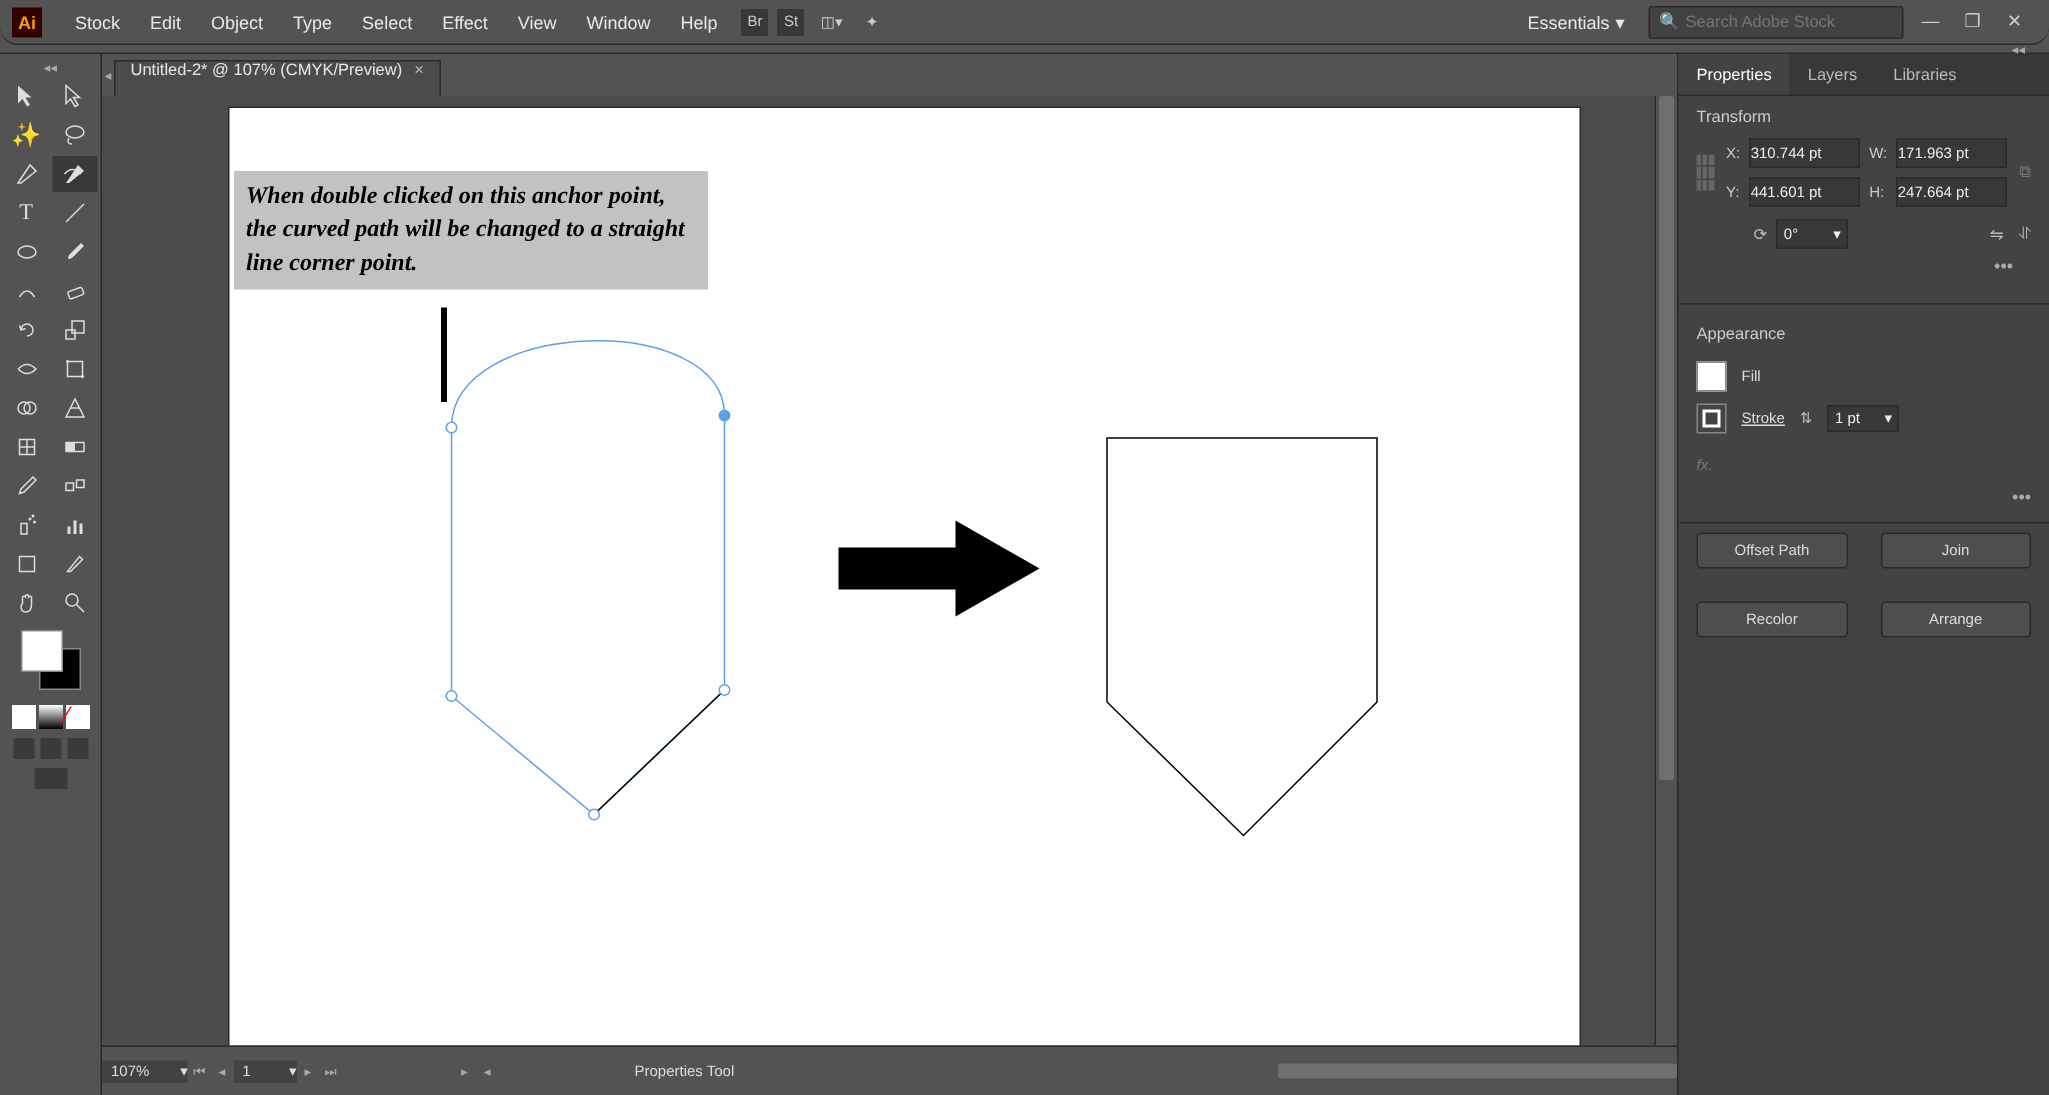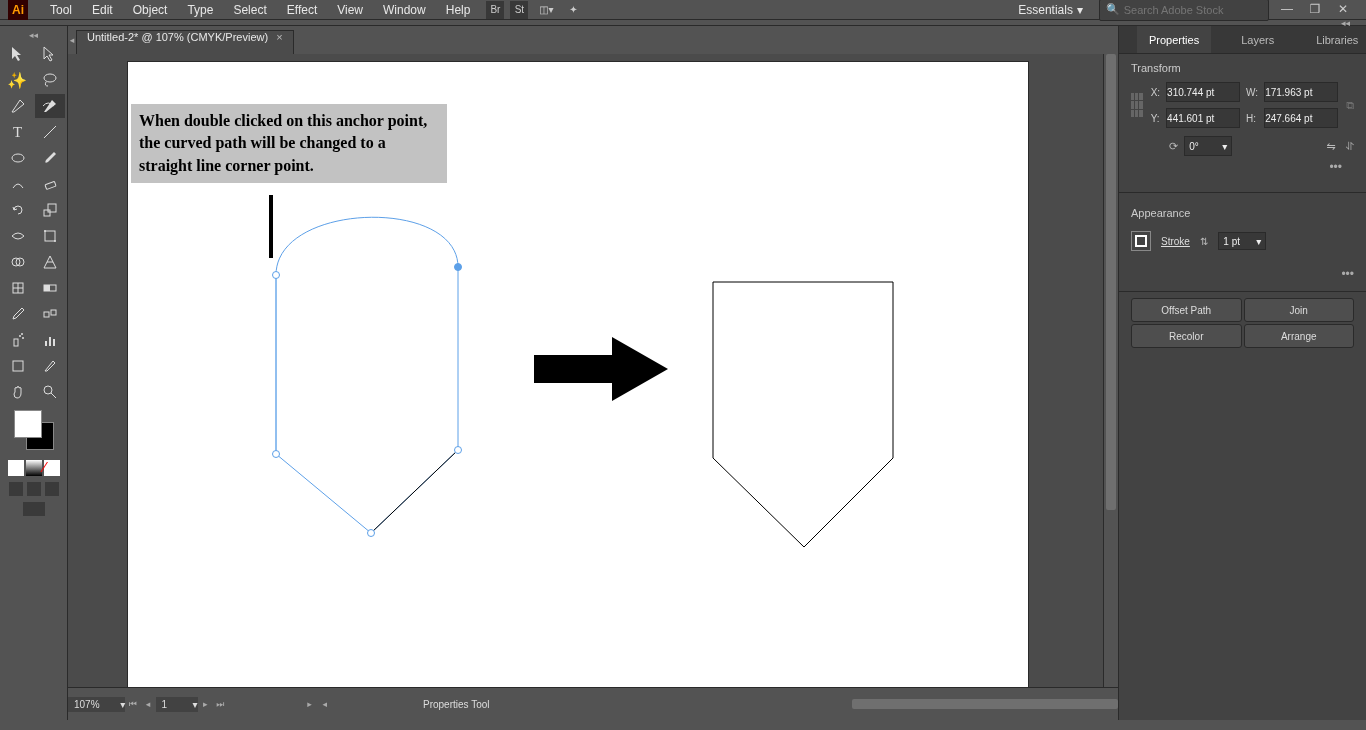--- a/index.html
+++ b/index.html
@@ -1,17 +1,17 @@
 <!DOCTYPE html>
 <html><head>
 <meta charset="utf-8">
 <style>
 * { margin: 0; padding: 0; box-sizing: border-box; font-family: "Segoe UI", Tahoma, sans-serif; }
 body { background: #535353; width: 1366px; height: 730px; overflow: hidden; color: #e8e8e8; font-size: 11px; }
-.menubar { height: 20px; background: #535353; display: flex; align-items: center; padding-left: 8px; border-bottom: 1px solid #2a2a2a; }
+.menubar { height: 30px; background: #535353; display: flex; align-items: center; padding-left: 8px; border-bottom: 1px solid #2a2a2a; border-radius: 12px; }
 .ai-logo { width: 20px; height: 20px; background: #310000; color: #ff9a00; font-weight: bold; text-align: center; line-height: 20px; font-size: 12px; margin-right: 12px; }
 .menu-item { padding: 0 10px; font-size: 12px; color: #e8e8e8; cursor: default; }
 .menu-right { margin-left: auto; display: flex; gap: 8px; padding-right: 13px; }
 .workspace-sel { font-size: 12px; color: #e8e8e8; padding: 0 8px; display: flex; align-items: center; gap: 4px; }
 .search-box { width: 170px; height: 22px; background: #424242; border: 1px solid #2a2a2a; display: flex; align-items: center; padding: 0 6px; color: #aaa; gap: 4px; border-radius: 2px;}
 .search-box input { background: none; border: none; color: #aaa; font-size: 11px; width: 100%; outline: none; }
 .win-btn { width: 20px; height: 20px; display: flex; align-items: center; justify-content: center; color: #ccc; font-size: 12px;}
 .menu-icon-box{width:18px;height:18px;background:#383838;display:flex;align-items:center;justify-content:center;font-size:10px;color:#ccc;margin-left:6px;}
 
 .controlbar { height: 6px; background: #535353; border-bottom: 1px solid #2a2a2a; display:flex;justify-content:flex-end;align-items:center;padding-right:16px;}
@@ -39,59 +39,59 @@
 .doc-tab { height: 24px; background: #4b4b4b; display: flex; align-items: flex-start; padding: 0 10px; font-size: 11px; color: #e8e8e8; gap: 8px; border-top:1px solid #2a2a2a;border-left:1px solid #2a2a2a;border-right:1px solid #2a2a2a;}
 .close-x { font-size: 11px; color: #bbb; }
 .canvas-area { flex: 1; position: relative; background: #4b4b4b; display:flex;}
 .sb-v{width:15px;background:#535353;border-left:1px solid #2a2a2a;position:absolute;right:0;top:0;bottom:15px;}
 .sb-v-thumb{position:absolute;left:2px;right:2px;top:0;height:70%;background:#6f6f6f;border-radius:2px;}
 .sb-h{height:33px;background:#535353;position:absolute;left:0;right:0;bottom:0;border-top:1px solid #2a2a2a;display:flex;align-items:center;}
 .sb-h-thumb{height:10px;background:#6f6f6f;border-radius:2px;width:280px;margin-left:520px;}
 .zoom-sel{width:60px;height:15px;background:#424242;font-size:10px;color:#ddd;display:flex;align-items:center;padding-left:6px;}
 .nav-ctrl{width:16px;height:15px;display:flex;align-items:center;justify-content:center;color:#aaa;font-size:9px;}
 .tool-hint{position:absolute;left:355px;font-size:10px;color:#ddd;}
-.artboard { position: absolute; left: 60px; top: 8px; width: 900px; height: 640px; background: #fff; box-shadow: 0 0 0 1px #2a2a2a; }
+.artboard { position: absolute; left: 85px; top: 8px; width: 900px; height: 640px; background: #fff; box-shadow: 0 0 0 1px #2a2a2a; font-style: italic; }
 .annotation{ position:absolute; left:3px; top:42px; width:316px; background:#c2c2c2; padding:6px 8px; font-family: Georgia, "Times New Roman", serif; font-weight:bold; color:#000; font-size:16px; line-height:1.4;}
 .shapes-svg{position:absolute;left:0;top:0;}
 
 .panels { width: 248px; background: #434343; border-left: 1px solid #2a2a2a; display:flex;flex-direction:column;}
 .panel-tabs{height:28px;display:flex;background:#383838;border-bottom:1px solid #2a2a2a;}
-.ptab{padding:0 12px;display:flex;align-items:center;font-size:11px;color:#bbb;margin-left:18px;}
+.ptab{padding:0 12px;display:flex;align-items:center;font-size:11px;color:#bbb;}
 .ptab.active{background:#434343;color:#fff;}
 .panel-section{padding:8px 12px;}
 .section-hdr{font-size:11px;color:#ccc;margin-bottom:8px;}
 .sel-type{font-size:11px;color:#fff;padding:10px 12px;}
 .transform-grid{display:grid;grid-template-columns:auto 74px auto 74px;gap:6px 6px;align-items:center;font-size:10px;color:#ccc;}
 .num-field{background:#383838;height:20px;display:flex;align-items:center;padding:0 0;color:#eee;font-size:10px;border:1px solid #2a2a2a;}
 .angle-row{display:flex;align-items:center;gap:6px;margin-top:8px;}
 .angle-sel{background:#383838;height:20px;width:48px;display:flex;align-items:center;padding:0 4px;color:#eee;font-size:10px;border:1px solid #2a2a2a;justify-content:space-between;}
 .divider{height:1px;background:#2a2a2a;margin:6px 0;}
 .app-row{display:flex;align-items:center;gap:10px;font-size:10px;color:#ddd;padding:4px 0;}
 .app-swatch{width:20px;height:20px;border:1px solid #888;}
 .app-swatch.fill{background:#fff;}
 .app-swatch.stroke{background:#434343;position:relative;}
 .app-swatch.stroke::after{content:"";position:absolute;inset:3px;border:2px solid #fff;}
 .app-swatch.opacity{background:repeating-conic-gradient(#888 0 25%, #555 0 50%) 0 0/8px 8px;}
 .mini-field{background:#383838;height:18px;width:48px;display:flex;align-items:center;padding:0 4px;font-size:10px;color:#eee;border:1px solid #2a2a2a;}
-.qa-btns{display:grid;grid-template-columns:1fr 1fr;gap:2px;padding:0 12px;}
+.qa-btns{display:grid;grid-template-columns:1fr 1fr;gap:22px;padding:0 12px;}
 .qa-btn{height:24px;background:#4e4e4e;border:1px solid #2a2a2a;display:flex;align-items:center;justify-content:center;font-size:10px;color:#ddd;border-radius:3px;}
 .more-dots{text-align:right;color:#aaa;padding:4px 12px;font-size:12px;}
 .ref-point{width:24px;height:24px;display:grid;grid-template-columns:repeat(3,1fr);grid-template-rows:repeat(3,1fr);gap:1px;}
 .ref-point div{background:#666;}
 .underline{text-decoration:underline;}
 .fx-row{color:#777;font-size:10px;padding:4px 12px;font-style:italic;}
 .flip-icons{margin-left:auto;display:flex;gap:10px;color:#bbb;}
 .chain-icon{grid-row:span 2;align-self:center;justify-self:center;color:#777}
 </style>
 </head>
 <body>
 
 <div class="menubar">
   <div class="ai-logo">Ai</div>
-  <div class="menu-item">Tool</div>
+  <div class="menu-item">Stock</div>
   <div class="menu-item">Edit</div>
   <div class="menu-item">Object</div>
   <div class="menu-item">Type</div>
   <div class="menu-item">Select</div>
   <div class="menu-item">Effect</div>
   <div class="menu-item">View</div>
   <div class="menu-item">Window</div>
   <div class="menu-item">Help</div>
   <div class="menu-icon-box">Br</div>
   <div class="menu-icon-box">St</div>
@@ -397,29 +397,34 @@
           <span>⥯</span>
         </div>
       </div>
       <div class="more-dots">•••</div>
     </div>
     <div class="divider"></div>
 
     <div class="panel-section">
       <div class="section-hdr">Appearance</div>
       <div class="app-row">
+        <div class="app-swatch fill"></div>
+        <span>Fill</span>
+      </div>
+      <div class="app-row">
         <div class="app-swatch stroke"></div>
         <span class="underline">Stroke</span>
         <span style="color:#bbb">⇅</span>
         <div class="mini-field">
           <span>1 pt</span>
           <span style="margin-left:auto">▾</span>
         </div>
       </div>
     </div>
+    <div class="fx-row">fx.</div>
     <div class="more-dots">•••</div>
     <div class="divider"></div>
 
     <div class="qa-btns">
       <div class="qa-btn">Offset Path</div>
       <div class="qa-btn">Join</div>
       <div class="qa-btn">Recolor</div>
       <div class="qa-btn">Arrange</div>
     </div>
   </div>

